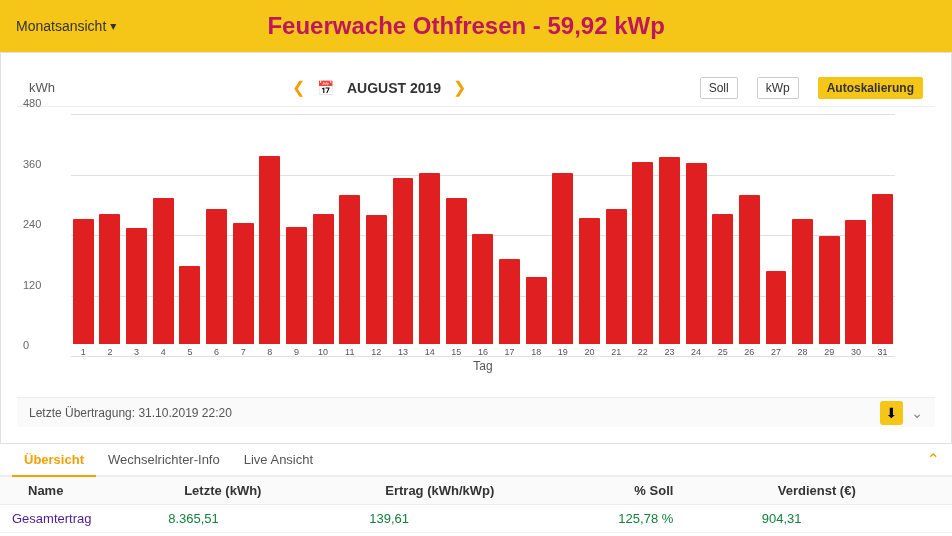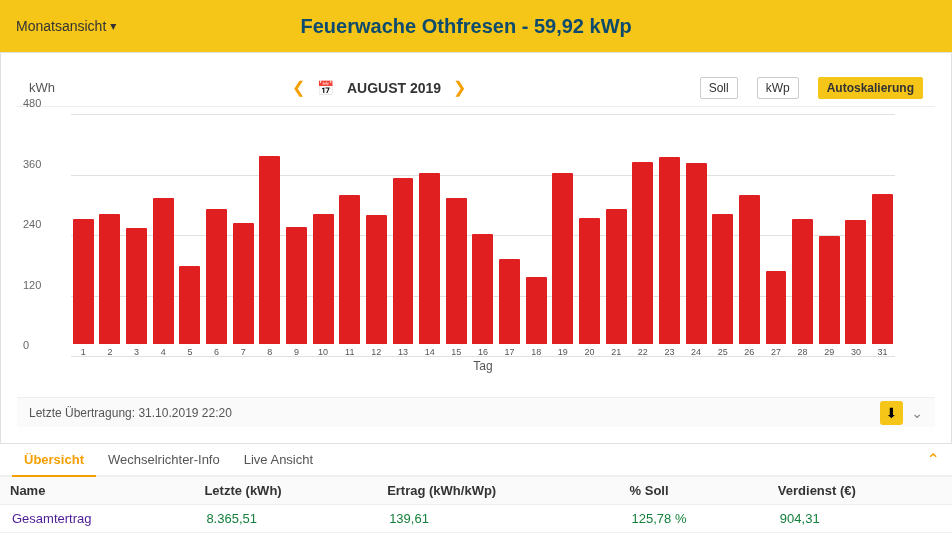--- a/index.html
+++ b/index.html
@@ -8,23 +8,23 @@
     
     .header {
       background: #F5C518;
       padding: 10px 16px;
       display: flex;
       align-items: center;
       justify-content: space-between;
       height: 52px;
     }
     .header-title {
-      font-size: 20px;
+      font-size: 24px;
       font-weight: bold;
-      color: #0c4a6e;
+      color: #be185d;
       flex: 1;
       text-align: center;
     }
     .monatsansicht {
       display: flex;
       align-items: center;
       gap: 4px;
       font-size: 14px;
       color: #333;
       cursor: pointer;
@@ -220,21 +220,21 @@
     }
 
     
     .data-table {
       width: 100%;
       border-collapse: collapse;
       font-size: 13px;
     }
     .data-table th {
       text-align: left;
-      padding: 6px 10px;
+      padding: 6px 28px;
       color: #333;
       font-weight: bold;
       border-bottom: 1px solid #eee;
       background: #fafafa;
     }
     .data-table td {
       padding: 6px 12px;
       border-bottom: 1px solid #f0f0f0;
     }
     .td-name { color: #4c1d95; }

